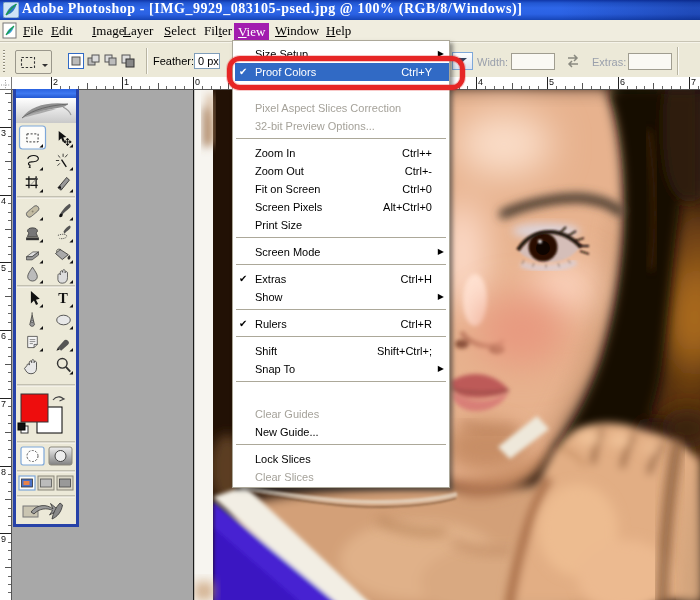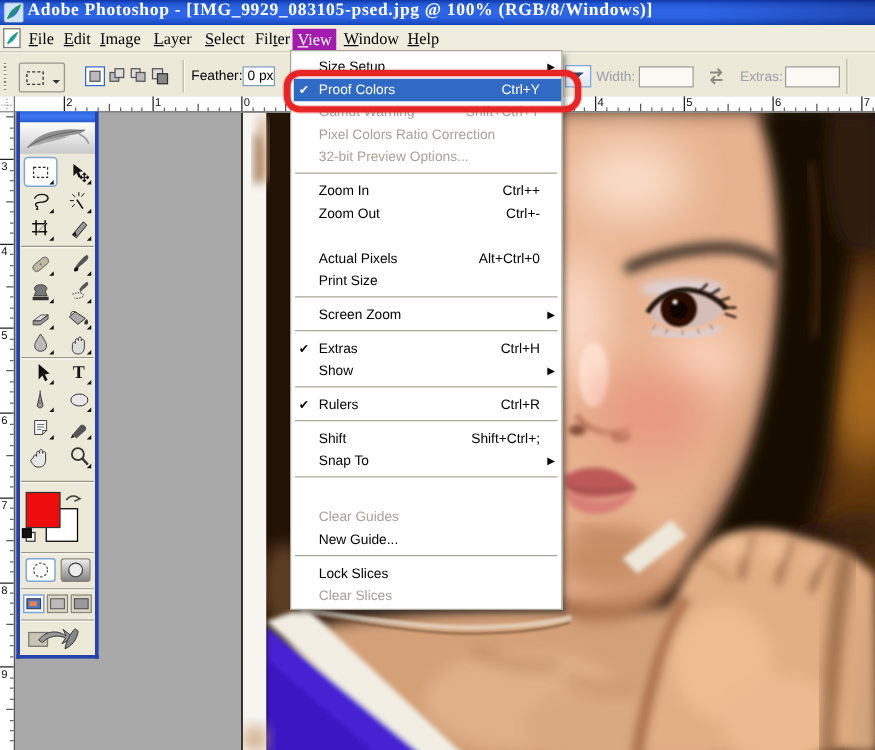--- a/index.html
+++ b/index.html
@@ -228,21 +228,21 @@
 </div>
 
 <div class="abs" id="menubar">
   <svg style="position:absolute;left:2px;top:2px" width="17" height="18" viewBox="0 0 17 18">
     <rect x="1" y="1" width="13" height="15" fill="#fff" stroke="#777"></rect>
     <path d="M12 4 C9 5 5 8 4 13 C7.5 12 11 9.5 12 4 Z" fill="#39a0d6"></path>
     <path d="M12 4 C9.5 6.5 6.5 9.5 4 13" stroke="#1b9e48" stroke-width="1.2" fill="none"></path>
   </svg>
   <span style="left:23px"><u>F</u>ile</span>
   <span style="left:51px"><u>E</u>dit</span>
-  <span style="left:80px"><u>I</u>mage</span>
+  <span style="left:92px"><u>I</u>mage</span>
   <span style="left:123px"><u>L</u>ayer</span>
   <span style="left:164px"><u>S</u>elect</span>
   <span style="left:204px">Fil<u>t</u>er</span>
   <span class="sel" style="left:234px"><u>V</u>iew</span>
   <span style="left:275px"><u>W</u>indow</span>
   <span style="left:326px"><u>H</u>elp</span>
 </div>
 
 <div class="abs" id="optbar">
   <div style="position:absolute;left:3px;top:7px;width:2px;height:22px;
@@ -637,49 +637,49 @@
 <div class="abs" id="popup">
     <div class="mi" style="top:4px">
       <span class="t">Size Setup</span>
       <span class="arr">▶</span>
     </div>
 <div class="mi sel" style="top:22px">
       <span class="chk">✔</span>
       <span class="t">Proof Colors</span>
       <span class="s">Ctrl+Y</span>
     </div>
-<div class="mi dis" style="top:40px">
-      <span class="t">Gamut Warning</span>
-      <span class="s">Shift+Ctrl+Y</span>
-    </div>
 <div class="mi dis" style="top:58px">
-      <span class="t">Pixel Colors Ratio Correction</span>
+      <span class="t">Pixel Aspect Slices Correction</span>
     </div>
 <div class="mi dis" style="top:76px">
       <span class="t">32-bit Preview Options...</span>
     </div>
 <div class="msep" style="top:97px"></div>
 <div class="mi" style="top:103px">
       <span class="t">Zoom In</span>
       <span class="s">Ctrl++</span>
     </div>
 <div class="mi" style="top:121px">
       <span class="t">Zoom Out</span>
       <span class="s">Ctrl+-</span>
     </div>
+<div class="mi" style="top:139px">
+      <span class="t">Fit on Screen</span>
+      <span class="s">Ctrl+0</span>
+    </div>
 <div class="mi" style="top:157px">
-      <span class="t">Actual Pixels</span>
+      <span class="t">Screen Pixels</span>
       <span class="s">Alt+Ctrl+0</span>
     </div>
 <div class="mi" style="top:175px">
       <span class="t">Print Size</span>
     </div>
 <div class="msep" style="top:196px"></div>
 <div class="mi" style="top:202px">
-      <span class="t">Screen Zoom</span>
+      <span class="t">Screen Mode</span>
       <span class="arr">▶</span>
     </div>
 <div class="msep" style="top:223px"></div>
 <div class="mi" style="top:229px">
       <span class="chk">✔</span>
       <span class="t">Extras</span>
       <span class="s">Ctrl+H</span>
     </div>
 <div class="mi" style="top:247px">
       <span class="t">Show</span>

